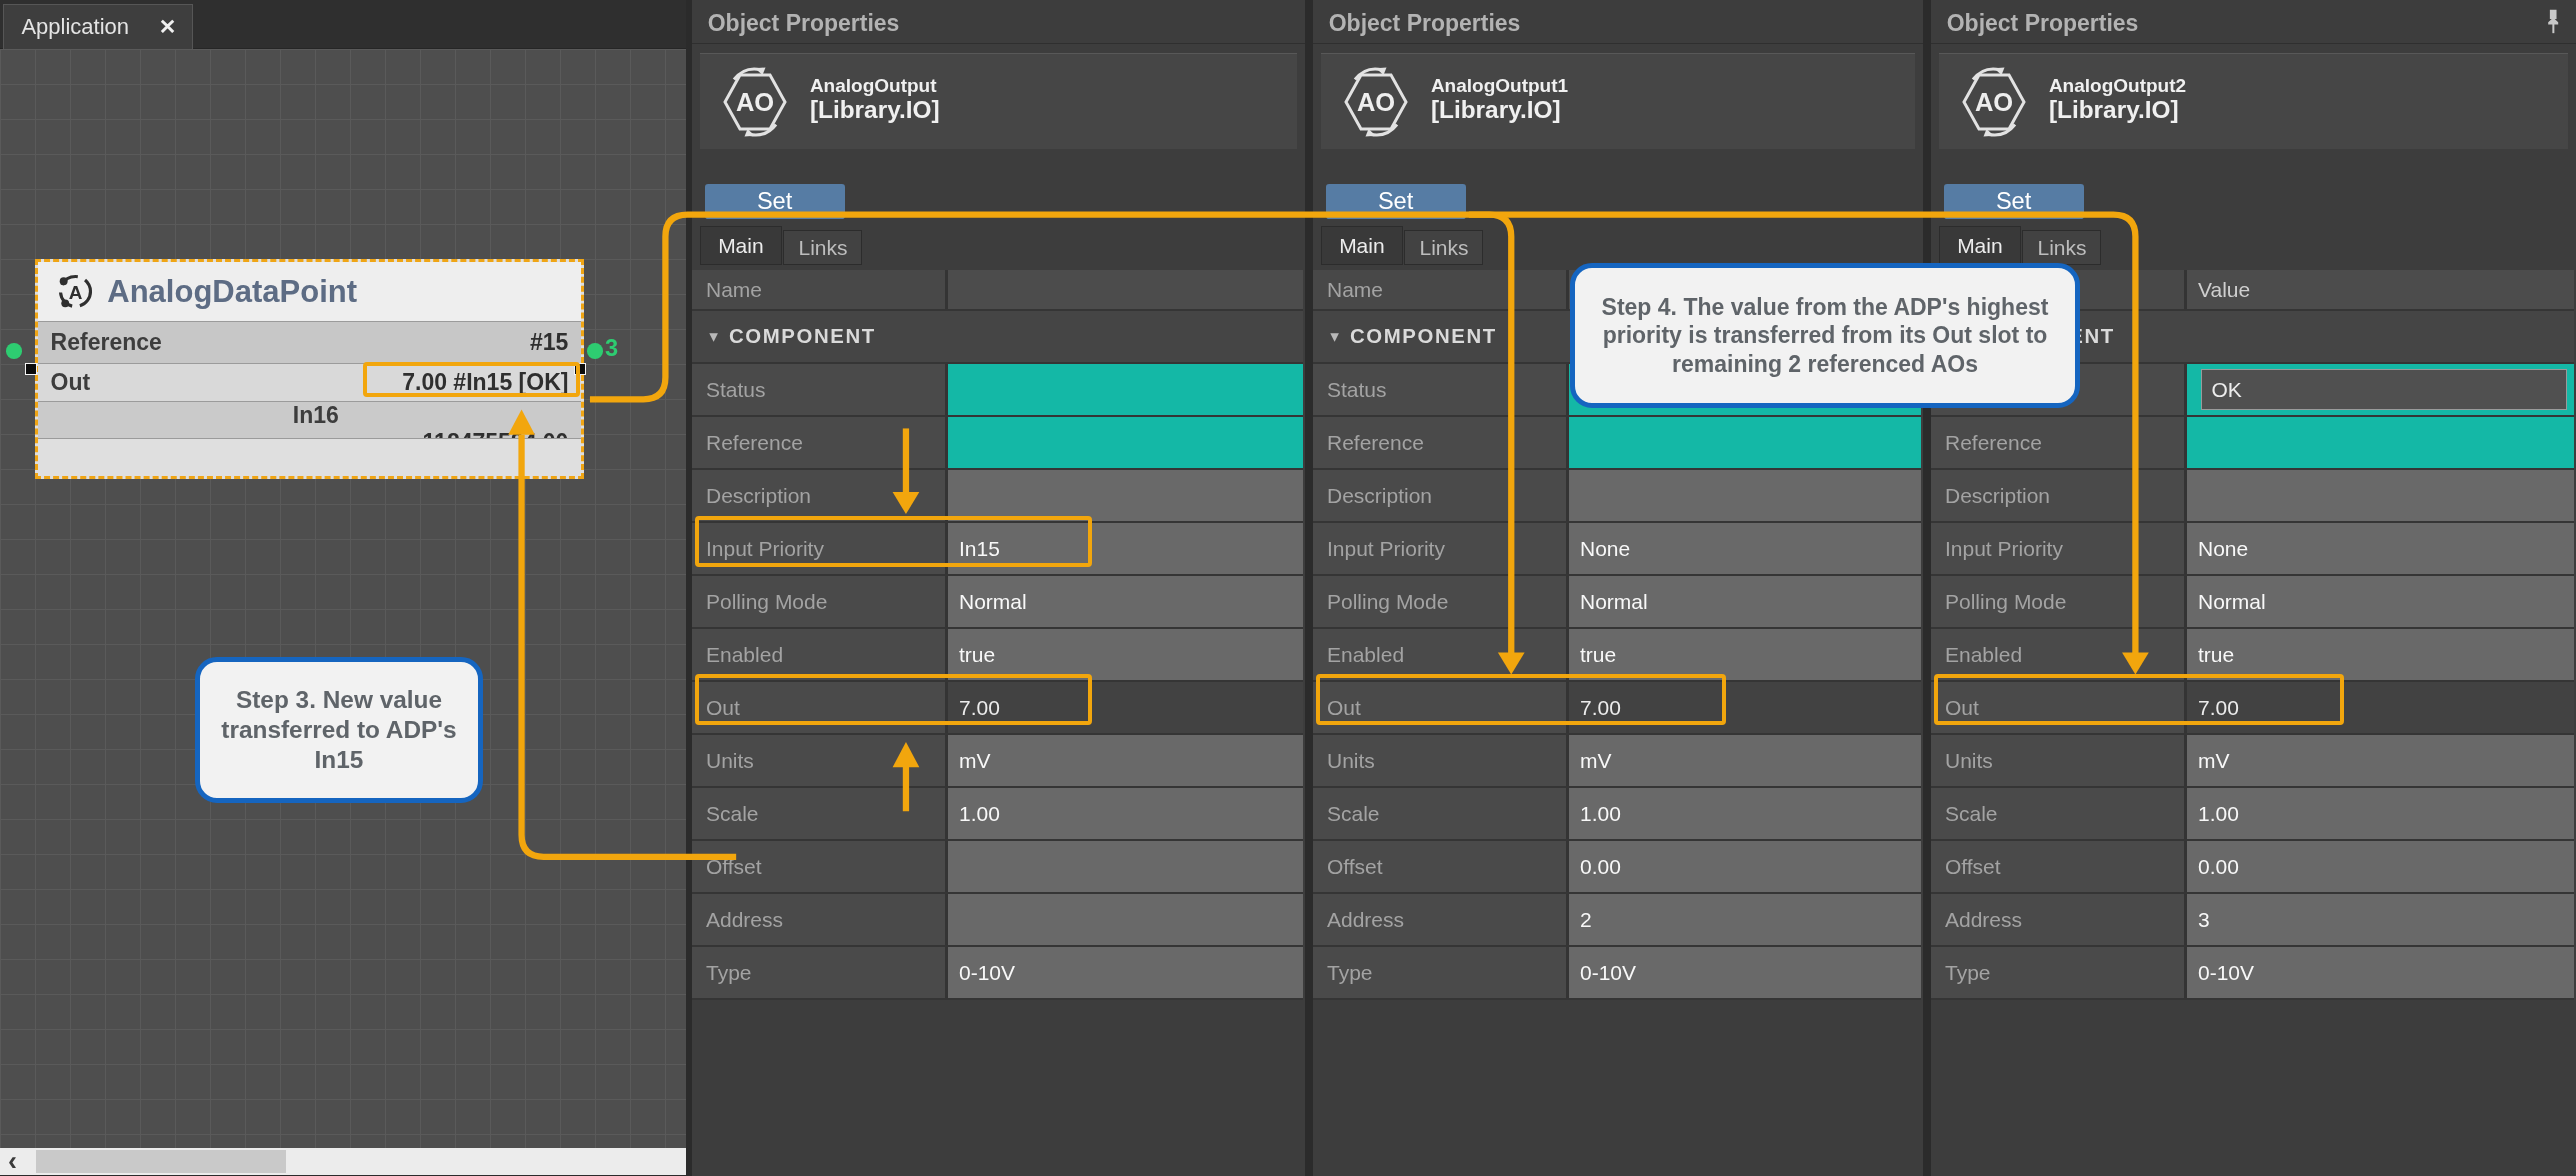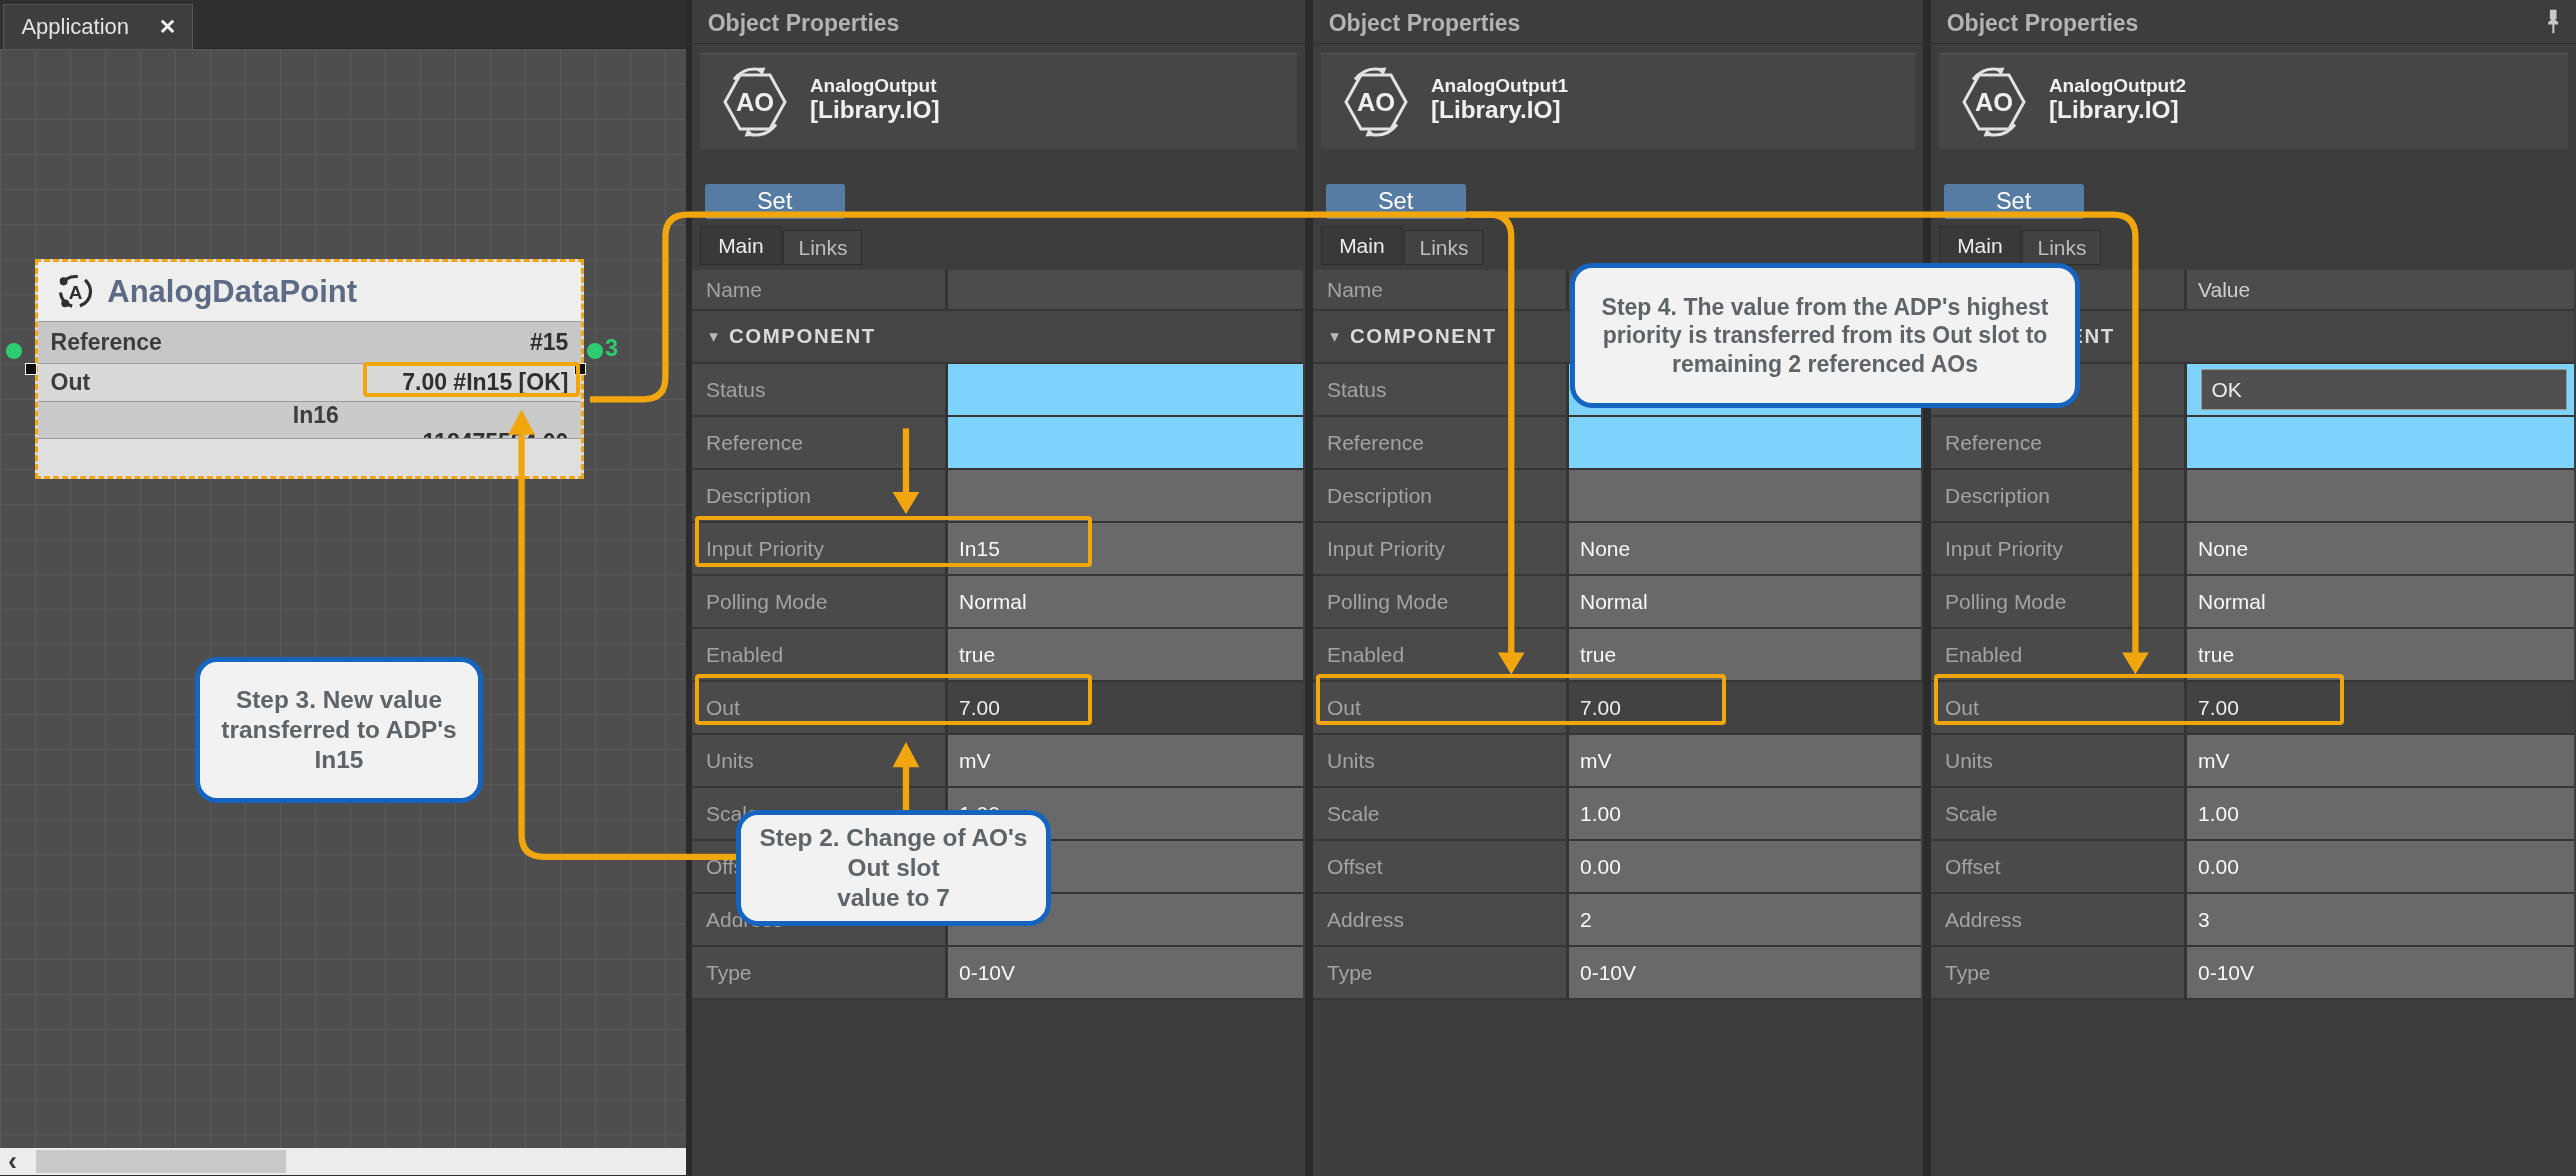--- a/index.html
+++ b/index.html
@@ -53,21 +53,21 @@
   .tab.inactive{width:79px;height:35px;background:#424242;color:#bdbdbd;margin-left:1.6px;}
   .ptable{position:absolute;left:0;right:1.6px;top:270px;}
   .prow{display:flex;border-bottom:2.4px solid #353535;}
   .prow .lc{width:256px;flex:none;background:#4a4a4a;color:#a3a3a3;font-size:21px;display:flex;
             align-items:center;padding-left:14px;border-right:3.1px solid #343434;}
   .prow .vc{flex:1;font-size:21px;display:flex;align-items:center;padding-left:11px;color:#ececec;}
   .prow.hdr{height:41px;}
   .prow.hdr .lc{background:#484848;}
   .prow.hdr .vc{background:#4c4c4c;color:#cfcfcf;}
   .prow.body{height:53px;}
-  .vc.v-dark{background:#7dd3fc;}
+  .vc.v-dark{background:#14b8a6;}
   .vc.v-dark2{background:#424242;}
   .vc.v-light{background:#696969;color:#f8f8f8;}
   .grouprow{height:53px;background:#454545;border-bottom:2.4px solid #353535;display:flex;align-items:center;}
   .grouprow .tri{color:#b8b8b8;font-size:17.3px;padding:0 11px 0 17.3px;}
   .grouprow .gl{font-size:20.4px;font-weight:bold;letter-spacing:1.6px;color:#dadada;}
   .vfield{margin:5.5px 7.9px 5.5px 3.1px;height:41px;flex:1;background:#505050;border:0.8px solid #9a9a9a;
           display:flex;align-items:center;padding-left:9.4px;font-size:21px;color:#ececec;}
 
   
   .hl{position:absolute;border:4.7px solid #f2a60d;border-radius:3.9px;z-index:45;}
@@ -403,23 +403,20 @@
     </g>
     <g fill="#f2a60d" stroke="none">
       <polygon points="2716,858 2699,830 2733,830"></polygon>
       <polygon points="1922,858 1905,830 1939,830"></polygon>
       <polygon points="663,521 646,553 680,553"></polygon>
       <polygon points="1152,654 1135,626 1169,626"></polygon>
       <polygon points="1152,944 1135,976 1169,976"></polygon>
     </g>
   </svg>
 
-  <div class="callout" id="callout-step2">Step 2. Change of AO's
-Out slot
-value to 7</div>
   <div class="callout" id="callout-step3">Step 3. New value
 transferred to ADP's
 In15</div>
   <div class="callout" id="callout-step4">Step 4. The value from the ADP's highest
 priority is transferred from its Out slot to
 remaining 2 referenced AOs</div>
 </div>
 
 
 </body></html>

